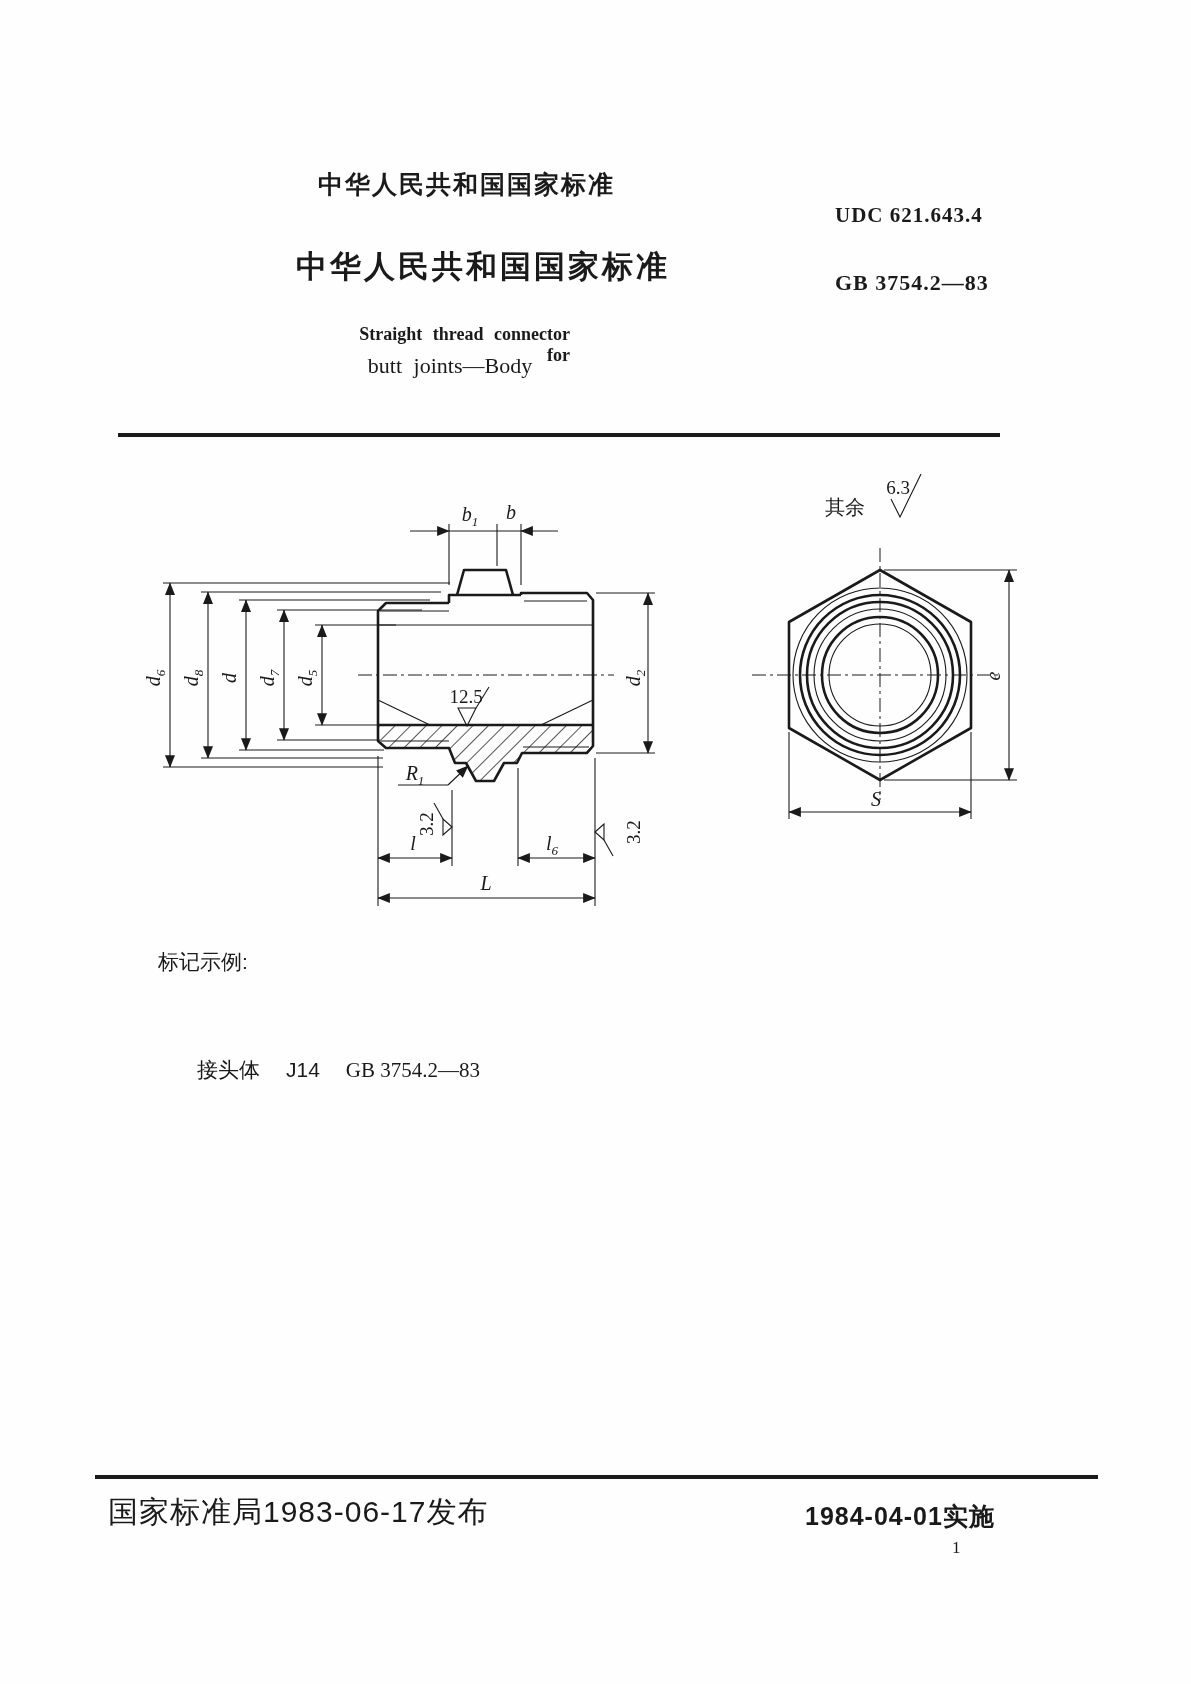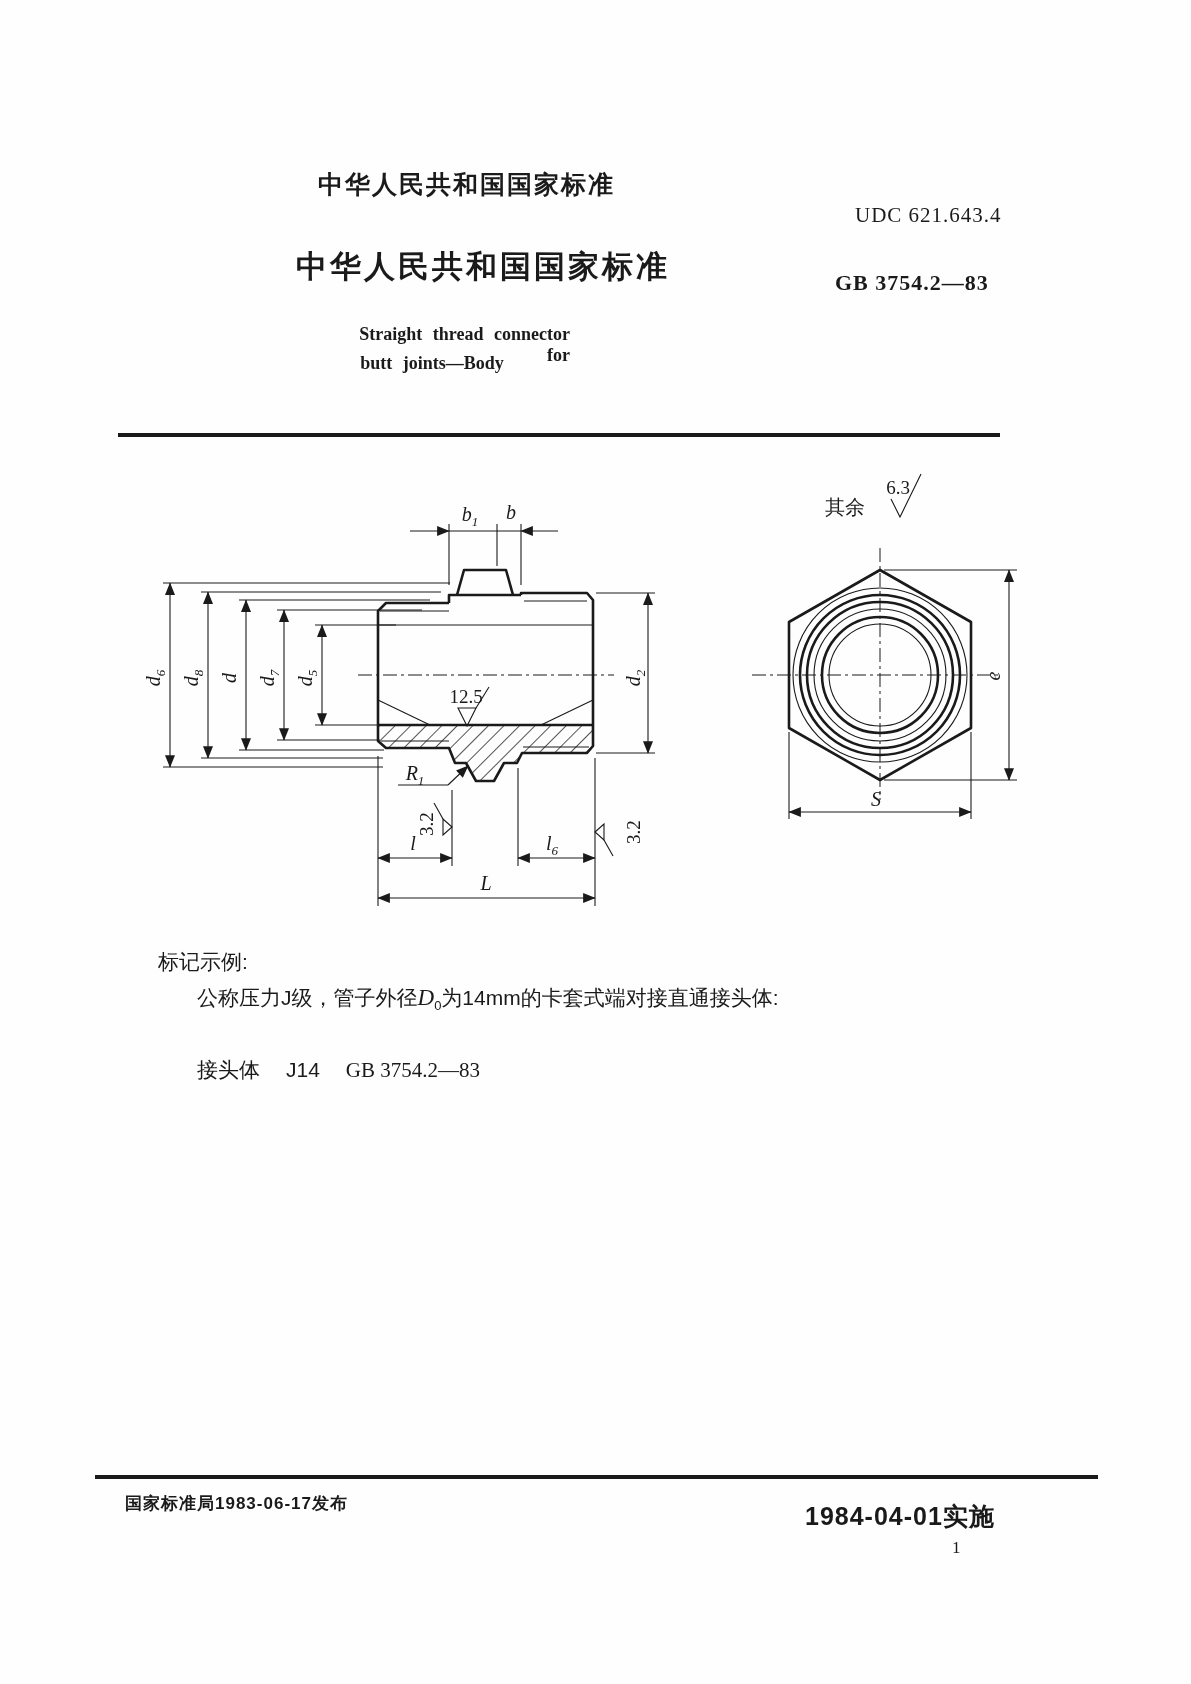--- a/index.html
+++ b/index.html
@@ -3,35 +3,35 @@
 <meta charset="utf-8">
 <style>
   html,body{margin:0;padding:0;background:#e8e8e8;}
   .page{
     position:relative;width:1191px;height:1684px;background:#fefefe;
     margin:0 auto;overflow:hidden;
     font-family:"Liberation Sans",sans-serif;color:#1a1a1a;
   }
   .abs{position:absolute;}
   .org{left:318px;top:168px;font-size:25px;font-weight:bold;letter-spacing:2px;}
-  .udc{left:835px;top:203px;font-size:21px;font-weight:normal;letter-spacing:1px;font-family:"Liberation Serif",serif;margin-left:20px;}
+  .udc{left:835px;top:203px;font-size:21px;font-weight:bold;letter-spacing:1px;font-family:"Liberation Serif",serif;}
   .title-cn{left:296px;top:246px;font-size:31px;font-weight:bold;letter-spacing:3px;}
   .code{left:835px;top:270px;font-size:22px;font-weight:bold;letter-spacing:1px;font-family:"Liberation Serif",serif;}
   .en1{left:330px;top:324px;width:240px;text-align:right;font-size:18px;font-weight:bold;word-spacing:6px;font-family:"Liberation Serif",serif;}
-  .en2{left:312px;top:353px;width:240px;text-align:center;font-size:18px;font-weight:bold;word-spacing:6px;font-family:"Liberation Serif",serif;}
+  .en2{left:330px;top:353px;width:240px;text-align:center;font-size:22px;font-weight:normal;word-spacing:6px;font-family:"Liberation Serif",serif;}
   .rule-top{left:118px;top:433px;width:882px;height:3.5px;background:#1a1a1a;}
   .ex-h{left:158px;top:948px;font-size:21px;}
   .ex-l1{left:197px;top:984px;font-size:21px;}
   .ex-l1 .var{font-family:"Liberation Serif",serif;font-style:italic;font-size:23px;}
   .ex-l1 sub{font-size:13px;}
   .ex-l2{left:197px;top:1056px;font-size:21px;}
   .ex-l2 .gap{margin-left:26px;}
   .ex-l2 .code-txt{font-family:"Liberation Serif",serif;}
   .rule-bot{left:95px;top:1475px;width:1003px;height:4px;background:#1a1a1a;}
-  .foot-l{left:125px;top:1492px;font-size:17px;font-weight:bold;letter-spacing:1px;}
+  .foot-l{left:108px;top:1492px;font-size:30px;font-weight:normal;letter-spacing:1px;}
   .foot-r{left:805px;top:1500px;font-size:25px;font-weight:bold;letter-spacing:1px;}
   .pagenum{left:952px;top:1538px;font-size:17px;font-family:"Liberation Serif",serif;}
   
   .thick{stroke:#1a1a1a;stroke-width:2.6;fill:none;stroke-linejoin:round;}
   .thin{stroke:#1a1a1a;stroke-width:1.1;fill:none;}
   .dim{stroke:#1a1a1a;stroke-width:1.1;fill:none;}
   .cl{stroke:#1a1a1a;stroke-width:1;fill:none;stroke-dasharray:14 4 3 4;}
   text.dl{font:italic 20px "Liberation Serif",serif;fill:#1a1a1a;}
   text.dl .sub{font-size:13px;}
   text.rn{font:19px "Liberation Serif",serif;fill:#1a1a1a;}
@@ -208,21 +208,20 @@
       <g>
         <path class="dim" d="M789,732 L789,819"></path>
         <path class="dim" d="M971,732 L971,819"></path>
         <path class="dim" d="M789,812 L971,812" marker-start="url(#arr)" marker-end="url(#arr)"></path>
         <text class="dl" x="876" y="806" text-anchor="middle"><tspan>S</tspan></text>
       </g>
     </g>
   </svg>
 
   <div class="abs ex-h">标记示例:</div>
-  <div class="abs ex-l1"><span>公称压力J级，管子外径</span><i class="var">D</i><sub>0</sub><span>为14mm的卡套式端对接直通接头体:</span></div>
   <div class="abs ex-l2"><span>接头体</span><span class="gap">J14</span><span class="gap code-txt">GB  3754.2—83</span></div>
 
   <div class="abs rule-bot"></div>
   <div class="abs foot-l">国家标准局1983-06-17发布</div>
   <div class="abs foot-r">1984-04-01实施</div>
   <div class="abs pagenum">1</div>
 
 </div>
 
 </body></html>

